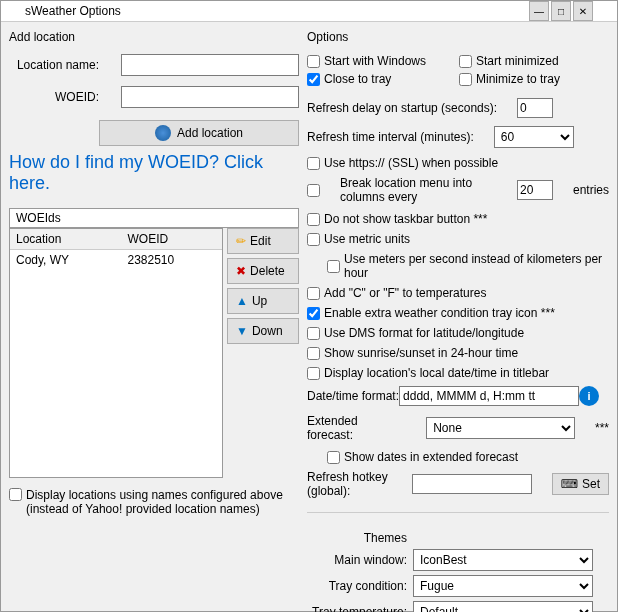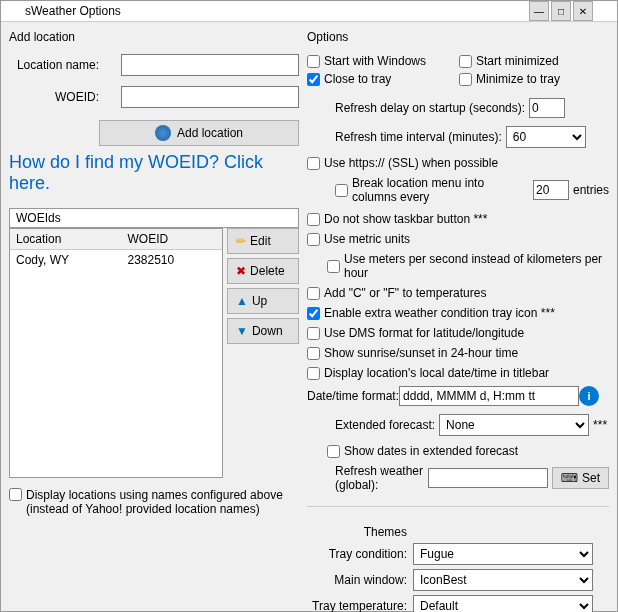--- a/index.html
+++ b/index.html
@@ -224,24 +224,23 @@
     }
 
     .check-row input[type="checkbox"] {
       width: 13px;
       height: 13px;
     }
 
     .inline-row {
       display: flex;
       align-items: center;
-      gap: 4px;
+      gap: 20px;
       font-size: 12px;
       margin-bottom: 4px;
-      margin-left: 28px;
     }
 
     .num-input {
       width: 36px;
       height: 20px;
       border: 1px solid #7a7a7a;
       padding: 0 2px;
       font-size: 12px;
       background: white;
     }
@@ -534,42 +533,42 @@
         </select>
         <span>***</span>
       </div>
 
       <div class="check-row indented">
         <input type="checkbox" style="">
         <span>Show dates in extended forecast</span>
       </div>
 
       <div class="inline-row">
-        <span>Refresh weather (global):</span>
+        <span>Refresh hotkey (global):</span>
         <input type="text" class="hotkey-input" style="">
         <button class="set-btn">
           <span>⌨</span>
           <span>Set</span>
         </button>
       </div>
 
       <hr class="divider-line">
 
       <div class="themes-section">
         <div class="themes-label" style="font-size:12px; margin-bottom:4px;">Themes</div>
         <div class="themes-row">
+          <span class="themes-label">Main window:</span>
+          <select class="select-field select-long">
+            <option>IconBest</option>
+          </select>
+        </div>
+        <div class="themes-row">
           <span class="themes-label">Tray condition:</span>
           <select class="select-field select-long">
             <option>Fugue</option>
-          </select>
-        </div>
-        <div class="themes-row">
-          <span class="themes-label">Main window:</span>
-          <select class="select-field select-long">
-            <option>IconBest</option>
           </select>
         </div>
         <div class="themes-row">
           <span class="themes-label">Tray temperature:</span>
           <select class="select-field select-long">
             <option>Default</option>
           </select>
         </div>
       </div>
     </div>

